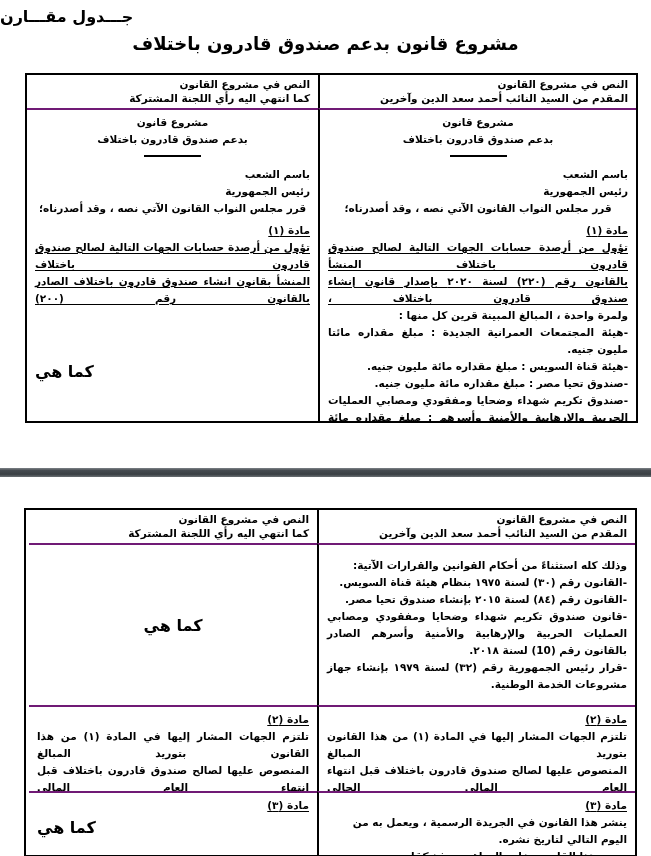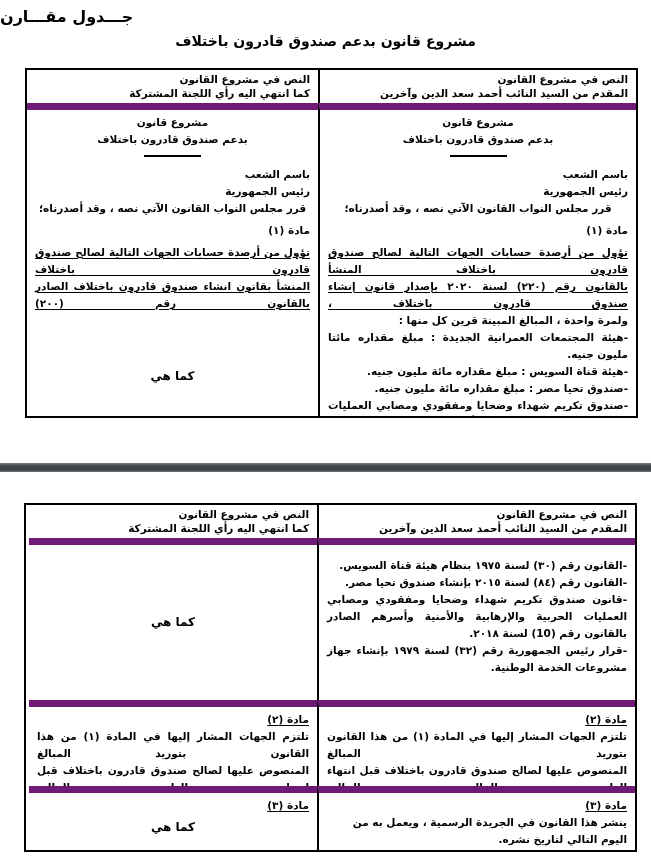--- a/index.html
+++ b/index.html
@@ -7,38 +7,38 @@
   body {
     position: relative;
     width: 651px; height: 856px;
     overflow: hidden;
     direction: rtl;
     color: #000;
     font-family: "DejaVu Sans", "Liberation Sans", sans-serif;
     font-weight: 700;
   }
   .title    { font-size: 16px; text-align: left; padding-top: 7px; letter-spacing: 0.5px; }
-  .subtitle { font-size: 14px; text-align: center; margin-top: 7px; }
+  .subtitle { font-size: 18px; text-align: center; margin-top: 7px; }
 
   .tbl { display: grid; border: 2px solid #000; background: #fff; }
   .t1  { grid-template-columns: 318px 291px; grid-template-rows: 33px 313px; margin: 19px 13px 0 25px; }
   .t2  { grid-template-columns: 318px 288px; grid-template-rows: 33px 162px 86px 64px; margin: 31px 14px 0 24px; }
 
   .cell { padding: 4px 8px; font-size: 10.5px; line-height: 17px; overflow: hidden; text-align: right; }
   .col-r { border-left: 2px solid #000; }   
-  .row-top { border-top: 7px solid #701a75; }  
+  .row-top { border-top: 2px solid #701a75; }  
   .head { text-align: right; font-size: 10.5px; line-height: 13.5px; padding-top: 3px; }
 
   .c   { text-align: center; }
   .sep { width: 57px; border-top: 2px solid #000; margin: 7px auto 9px auto; }
   .u   { text-decoration: underline; text-underline-offset: 2px; }
-  .art { text-underline-offset: 2px; margin-top: 5px; margin-bottom: 5px; }
+  .art { text-decoration: underline; text-underline-offset: 2px; margin-top: 5px; }
   .jl  { text-align: justify; text-align-last: justify; }
   .item { text-align: justify; }
-  .asis { text-align: center; font-size: 12px; }
+  .asis { text-align: left; font-size: 16px; }
   .asis-t1 { margin-top: 56px; }
   .flexc { display: flex; align-items: center; justify-content: center; }
   .pad-top { padding-top: 12px; }
   .mt { margin-top: 5px; }
 
   .pagebar {
     height: 9px; width: 651px; margin-top: 45px;
     background: linear-gradient(180deg, #7d8287 0%, #454b50 28%, #3a4044 70%, #6a7074 100%);
   }
 </style>
@@ -100,20 +100,21 @@
   <div class="cell head col-r">
     <div>النص في مشروع القانون</div>
     <div>المقدم من السيد النائب أحمد سعد الدين وآخرين</div>
   </div>
   <div class="cell head">
     <div>النص في مشروع القانون</div>
     <div>كما انتهي اليه رأي اللجنة المشتركة</div>
   </div>
 
   <div class="cell row-top col-r pad-top">
+    <div>وذلك كله استثناءً من أحكام القوانين والقرارات الآتية:</div>
     <div class="item">-القانون رقم (٣٠) لسنة ١٩٧٥ بنظام هيئة قناة السويس.</div>
     <div class="item">-القانون رقم (٨٤) لسنة ٢٠١٥ بإنشاء صندوق تحيا مصر.</div>
     <div class="item">-قانون صندوق تكريم شهداء وضحايا ومفقودي ومصابي العمليات الحربية والإرهابية والأمنية وأسرهم الصادر بالقانون رقم (10) لسنة ٢٠١٨.</div>
     <div class="item">-قرار رئيس الجمهورية رقم (٣٢) لسنة ١٩٧٩ بإنشاء جهاز مشروعات الخدمة الوطنية.</div>
   </div>
   <div class="cell row-top flexc">
     <div class="asis">كما هي</div>
   </div>
 
   <div class="cell row-top col-r">

